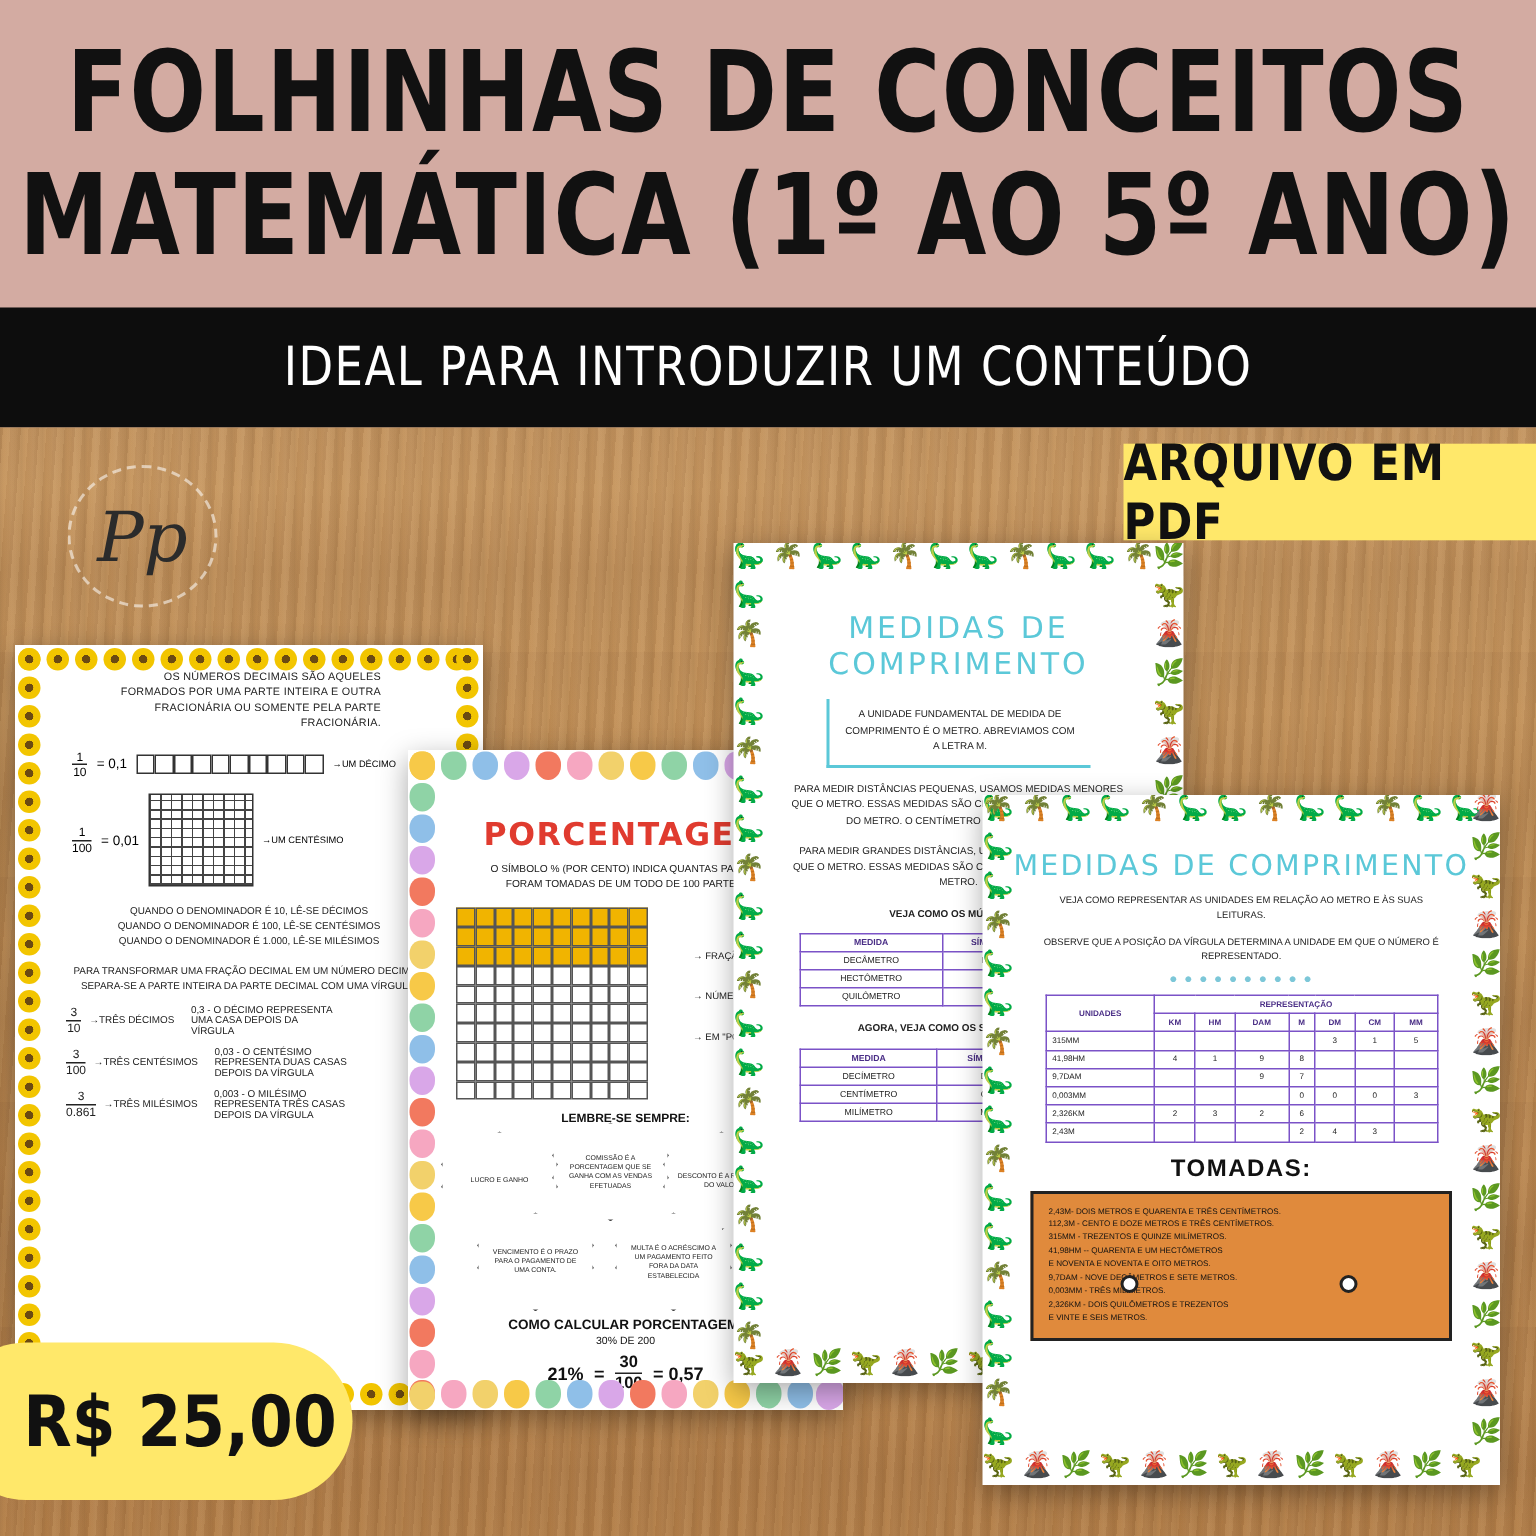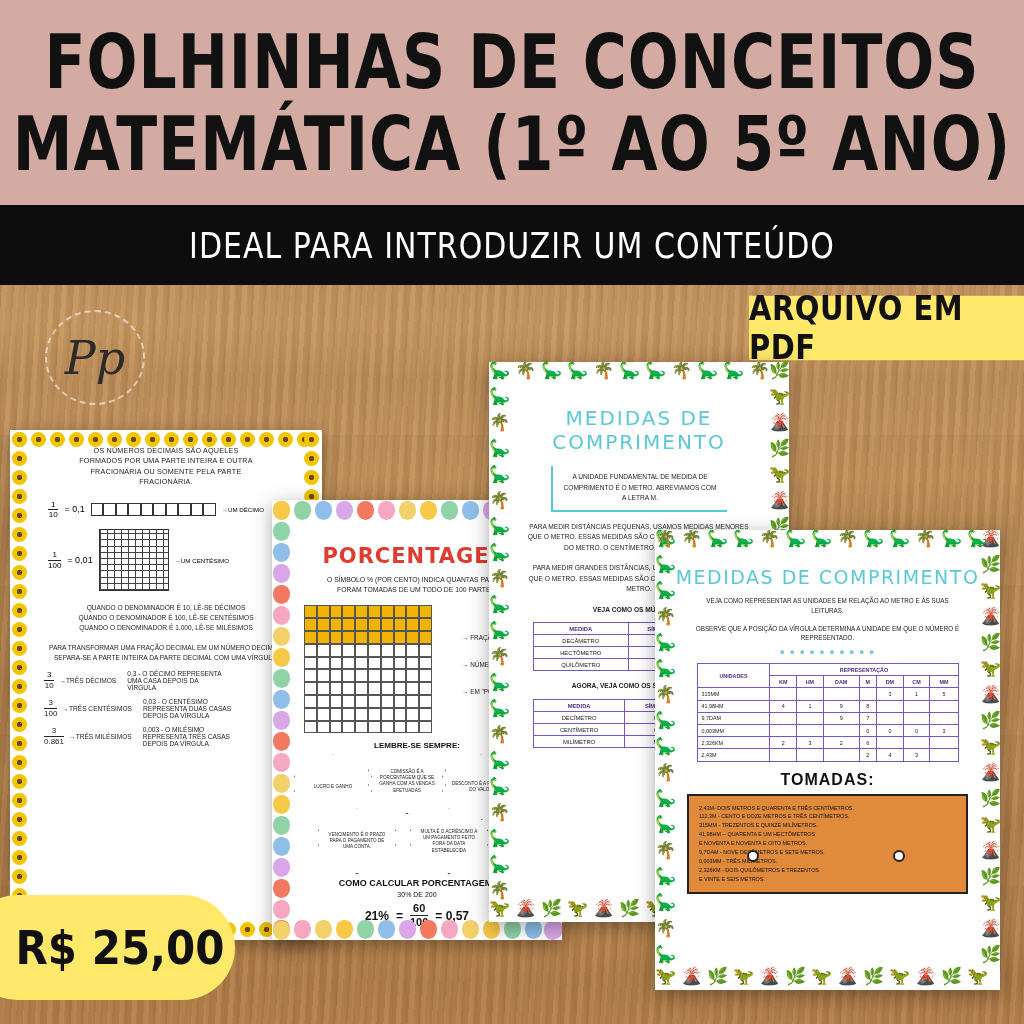--- a/index.html
+++ b/index.html
@@ -113,21 +113,21 @@
   .sf {
     position:absolute; width:15px; height:15px; border-radius:50%;
     background:radial-gradient(circle at 50% 50%, #6b4a12 0 26%, #f2c500 27% 100%);
   }
   .s1-title {
     text-align:center; margin-top:38px;
     font-family:"DejaVu Serif", serif;
     color:#e8b600; font-size:19px; letter-spacing:1px;
   }
   .s1-intro {
-    margin:8px 60px 0 60px; text-align:center;
+    margin:8px 60px 0 60px; text-align:right;
     font-size:7.2px; color:#222; line-height:1.45; letter-spacing:0.2px;
   }
   .frac { display:inline-block; text-align:center; font-size:8px; line-height:1.15; }
   .frac .num { border-bottom:1px solid #222; padding:0 3px; display:block; }
   .row-eq { display:flex; align-items:center; gap:6px; }
   .grid10 { display:flex; }
   .grid10 div { width:12.5px; height:13px; border:1px solid #333; }
   .grid10 div.on { background:#fff; }
   .grid100 {
     width:70px; height:62px;
@@ -600,21 +600,21 @@
     <div class="burst" style="left:36px; top:56px;">VENCIMENTO É O PRAZO PARA O PAGAMENTO DE UMA CONTA.</div>
   </div>
 
   <div class="s2-footer">
     <div class="ttl">COMO CALCULAR PORCENTAGEM:</div>
     <div class="sub">30% DE 200</div>
     <div class="s2-calc">
       <span>21%</span>
       <span>=</span>
       <span class="frac" style="font-size:11px;">
-        <span class="num">60</span>
+        <span class="num">30</span>
         <span>100</span>
       </span>
       <span>= 0,57</span>
     </div>
   </div>
 </div>
 
 <div class="sheet" id="sheet-medidas-1">
   <div class="dino-border" id="dino-border-1">
       <span class="dino" style="left: 0px; top: 0px;">🦕</span>

